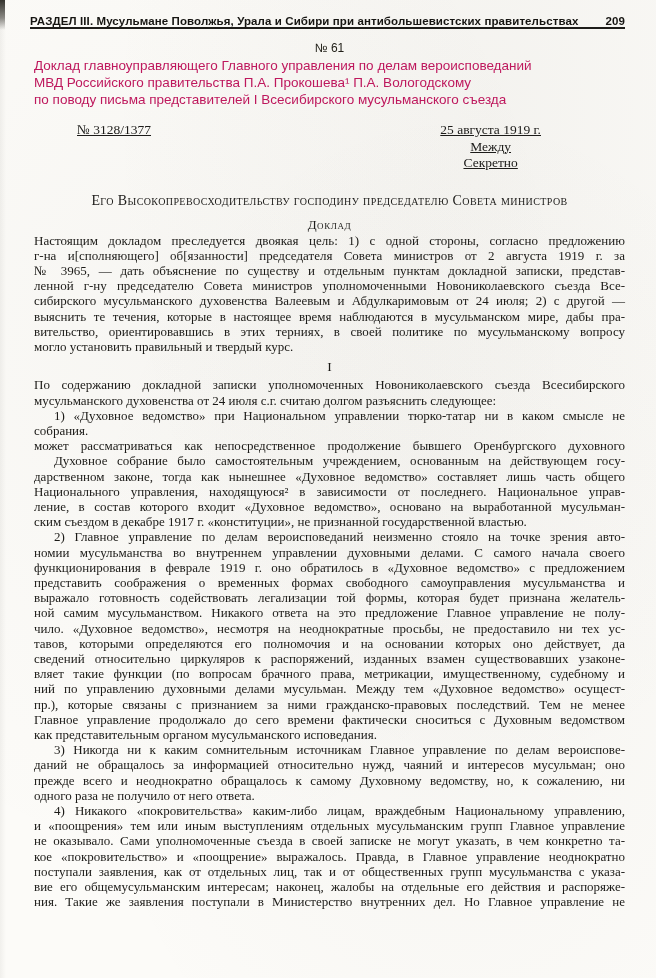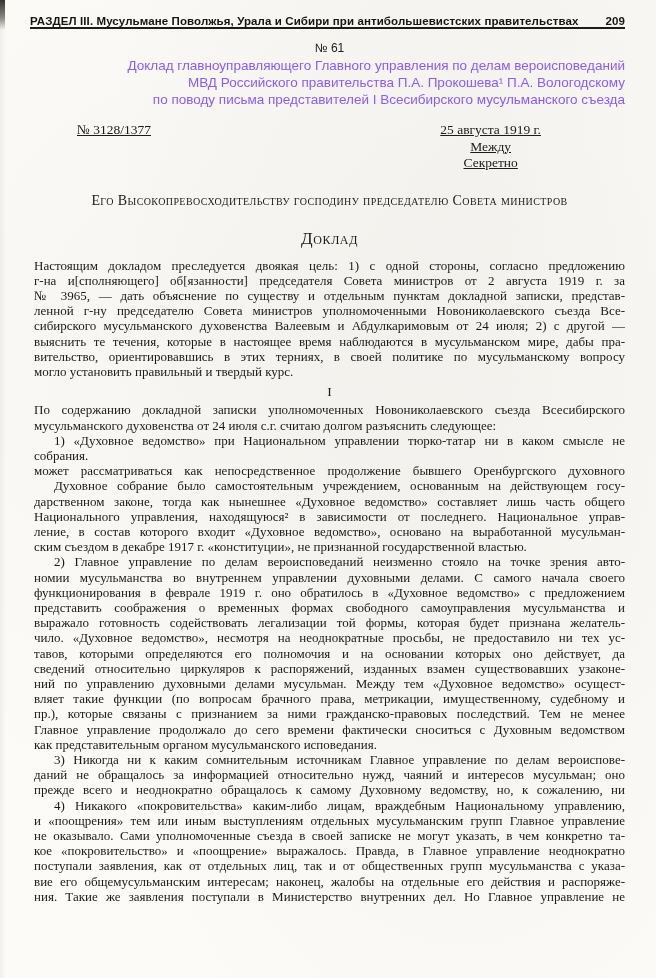--- a/index.html
+++ b/index.html
@@ -43,48 +43,47 @@
     margin-left:-4px;
   }
   .running-header .pageno{margin-left:10px;white-space:nowrap;}
   .doc-number{
     text-align:center;
     font-family:"Liberation Sans", sans-serif;
     font-size:12px;color:#222019;
     margin-top:12px;
   }
   .doc-title{
-    text-align:right;
+    text-align:left;
     font-family:"Liberation Sans", sans-serif;
     font-weight:400;font-size:13.5px;line-height:17px;
-    color:#8b5cf6;
+    color:#be185d;
     margin-top:2px;
   }
   .ref-row{
     display:flex;justify-content:space-between;align-items:flex-start;
     font-size:13.5px;line-height:16.5px;
     margin-top:14px;
     text-decoration:underline;
   }
   .ref-number{margin-left:43px;}
   .dateline{text-align:center;margin-right:84px;margin-left:35px;}
   .addressee{
     text-align:center;
     font-variant:small-caps;
     font-size:14px;letter-spacing:0.4px;
     margin-top:21px;
   }
   .doc-heading{
     text-align:center;
     font-variant:small-caps;
-    font-size:17px;letter-spacing:0.6px;
-    margin-top:20px;
+    font-size:13px;letter-spacing:0.6px;
+    margin-top:8px;
   }
   .doc-body{
-    margin-top:9px;
     font-size:13px;line-height:15.2px;
     color:#1b1a17;
   }
   .section-heading{
     text-align:center;
     font-size:13.5px;
     margin:5px 0 3px 0;
   }
   .para .line{
     text-align:justify;
@@ -159,33 +158,35 @@
           <div class="line">Национального управления, находящуюся² в зависимости от последнего. Национальное управ-</div>
           <div class="line">ление, в состав которого входит «Духовное ведомство», основано на выработанной мусульман-</div>
           <div class="line last">ским съездом в декабре 1917 г. «конституции», не признанной государственной властью.</div>
         </div>
         <div class="para indent">
           <div class="line first">2) Главное управление по делам вероисповеданий неизменно стояло на точке зрения авто-</div>
           <div class="line">номии мусульманства во внутреннем управлении духовными делами. С самого начала своего</div>
           <div class="line">функционирования в феврале 1919 г. оно обратилось в «Духовное ведомство» с предложением</div>
           <div class="line">представить соображения о временных формах свободного самоуправления мусульманства и</div>
           <div class="line">выражало готовность содействовать легализации той формы, которая будет признана желатель-</div>
+          <div class="line">ной самим мусульманством. Никакого ответа на это предложение Главное управление не полу-</div>
           <div class="line">чило. «Духовное ведомство», несмотря на неоднократные просьбы, не предоставило ни тех ус-</div>
           <div class="line">тавов, которыми определяются его полномочия и на основании которых оно действует, да</div>
           <div class="line">сведений относительно циркуляров к распоряжений, изданных взамен существовавших узаконе-</div>
+          <div class="line">вляет такие функции (по вопросам брачного права, метрикации, имущественному, судебному и</div>
           <div class="line">ний по управлению духовными делами мусульман. Между тем «Духовное ведомство» осущест-</div>
-          <div class="line">вляет такие функции (по вопросам брачного права, метрикации, имущественному, судебному и</div>
           <div class="line">пр.), которые связаны с признанием за ними гражданско-правовых последствий. Тем не менее</div>
           <div class="line">Главное управление продолжало до сего времени фактически сноситься с Духовным ведомством</div>
           <div class="line last">как представительным органом мусульманского исповедания.</div>
         </div>
         <div class="para indent">
           <div class="line first">3) Никогда ни к каким сомнительным источникам Главное управление по делам вероиспове-</div>
           <div class="line">даний не обращалось за информацией относительно нужд, чаяний и интересов мусульман; оно</div>
           <div class="line">прежде всего и неоднократно обращалось к самому Духовному ведомству, но, к сожалению, ни</div>
+          <div class="line last">одного раза не получило от него ответа.</div>
         </div>
         <div class="para indent">
           <div class="line first">4) Никакого «покровительства» каким-либо лицам, враждебным Национальному управлению,</div>
           <div class="line">и «поощрения» тем или иным выступлениям отдельных мусульманским групп Главное управление</div>
           <div class="line">не оказывало. Сами уполномоченные съезда в своей записке не могут указать, в чем конкретно та-</div>
           <div class="line">кое «покровительство» и «поощрение» выражалось. Правда, в Главное управление неоднократно</div>
           <div class="line">поступали заявления, как от отдельных лиц, так и от общественных групп мусульманства с указа-</div>
           <div class="line">вие его общемусульманским интересам; наконец, жалобы на отдельные его действия и распоряже-</div>
           <div class="line">ния. Такие же заявления поступали в Министерство внутренних дел. Но Главное управление не</div>
         </div>

